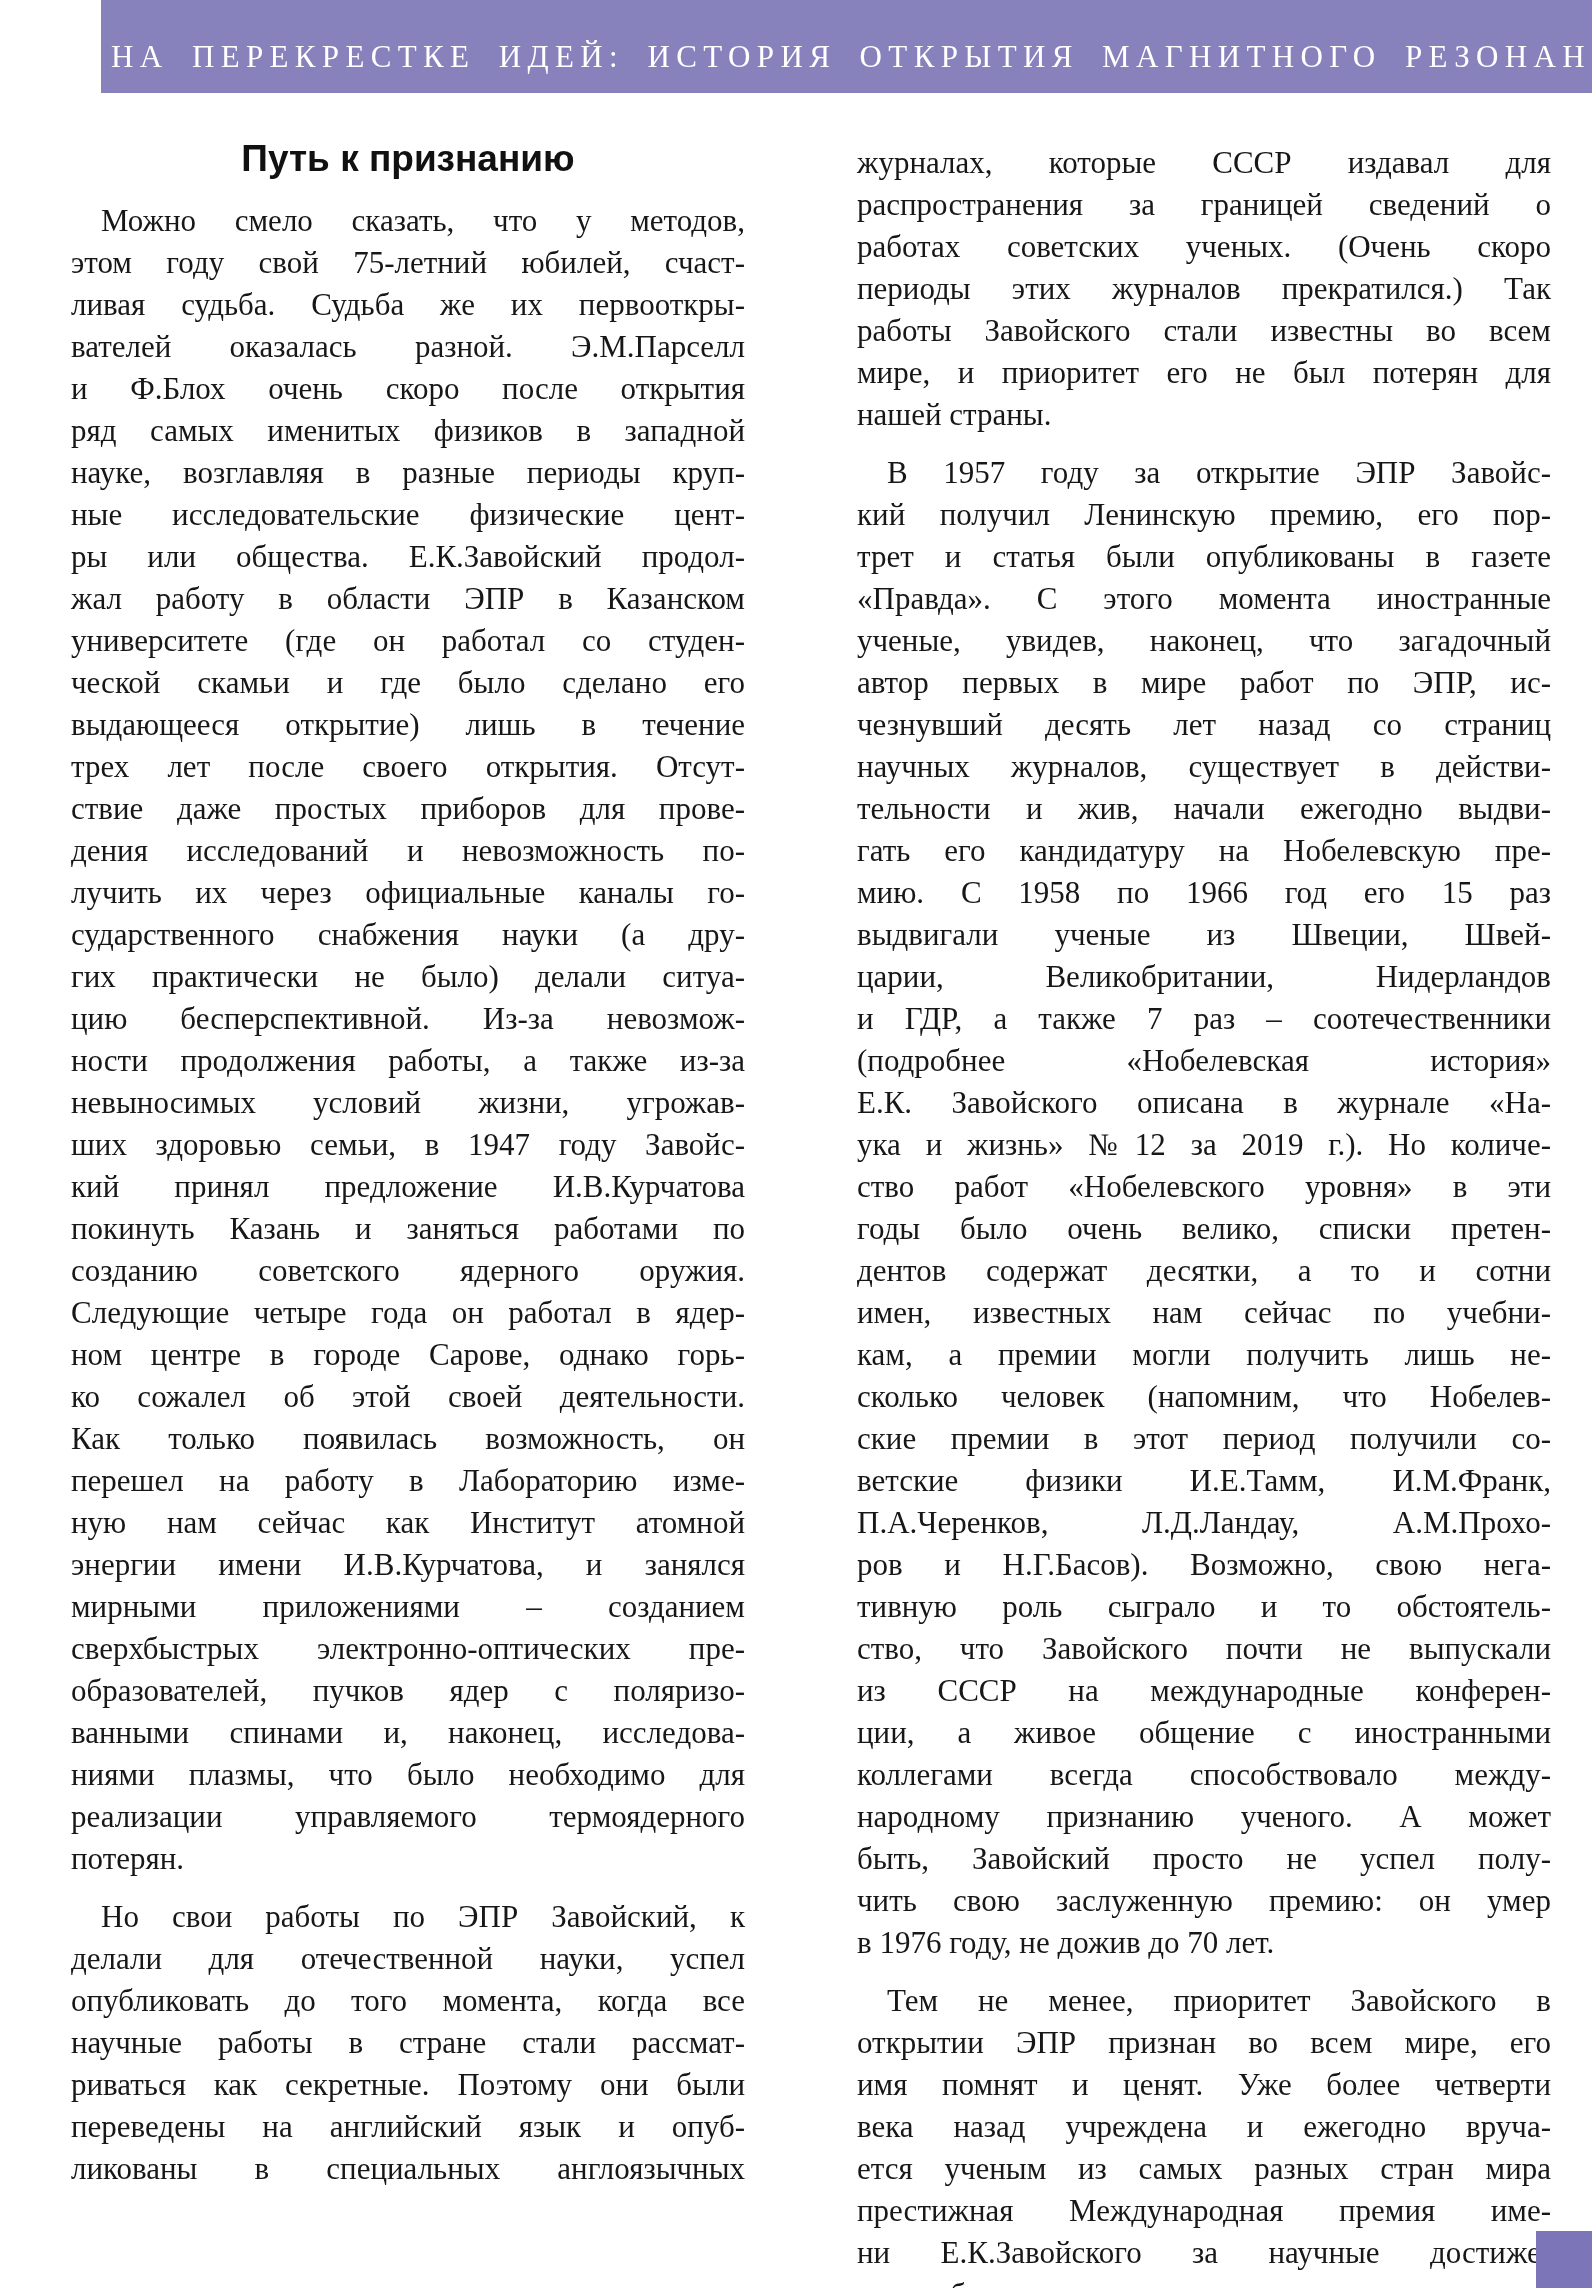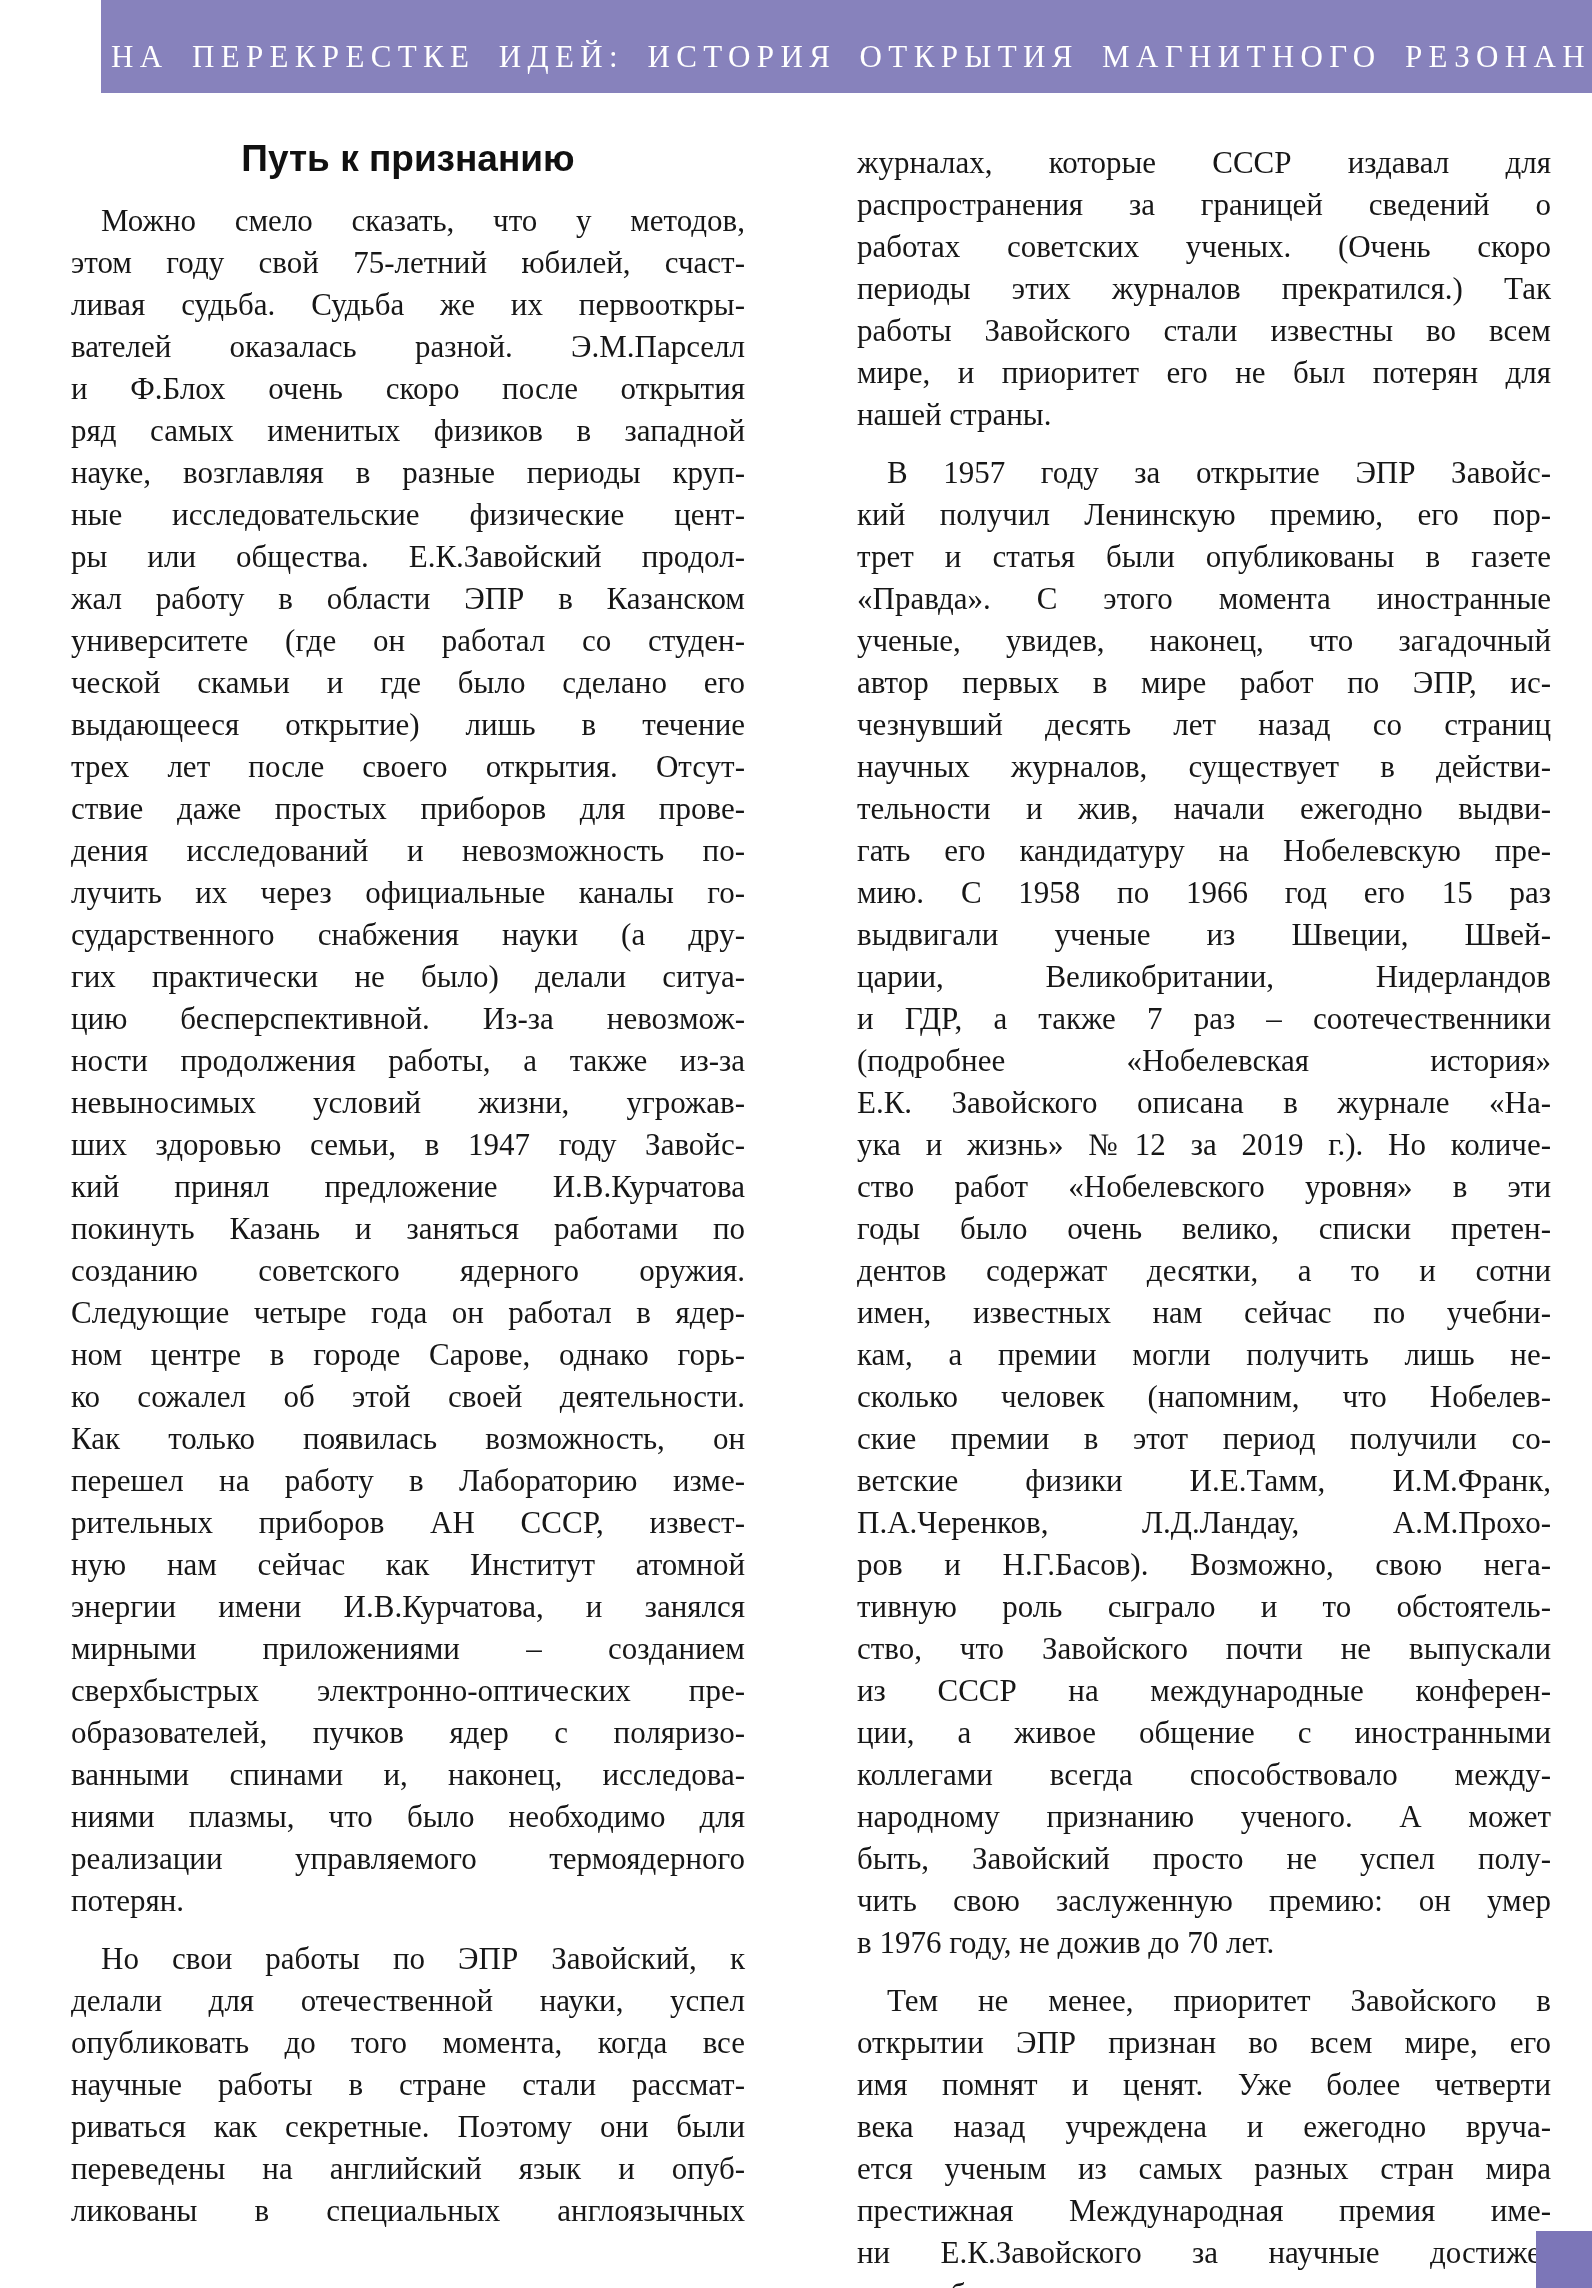--- a/index.html
+++ b/index.html
@@ -119,21 +119,20 @@
             <div class="line">невыносимых условий жизни, угрожав-</div>
             <div class="line">ших здоровью семьи, в 1947 году Завойс-</div>
             <div class="line">кий принял предложение И.В.Курчатова</div>
             <div class="line">покинуть Казань и заняться работами по</div>
             <div class="line">созданию советского ядерного оружия.</div>
             <div class="line">Следующие четыре года он работал в ядер-</div>
             <div class="line">ном центре в городе Сарове, однако горь-</div>
             <div class="line">ко сожалел об этой своей деятельности.</div>
             <div class="line">Как только появилась возможность, он</div>
             <div class="line">перешел на работу в Лабораторию изме-</div>
-            <div class="line">рительных приборов АН СССР, извест-</div>
             <div class="line">ную нам сейчас как Институт атомной</div>
             <div class="line">энергии имени И.В.Курчатова, и занялся</div>
             <div class="line">мирными приложениями – созданием</div>
             <div class="line">сверхбыстрых электронно-оптических пре-</div>
             <div class="line">образователей, пучков ядер с поляризо-</div>
             <div class="line">ванными спинами и, наконец, исследова-</div>
             <div class="line">ниями плазмы, что было необходимо для</div>
             <div class="line">реализации управляемого термоядерного</div>
             <div class="line para-end">потерян.</div>
           </div>

